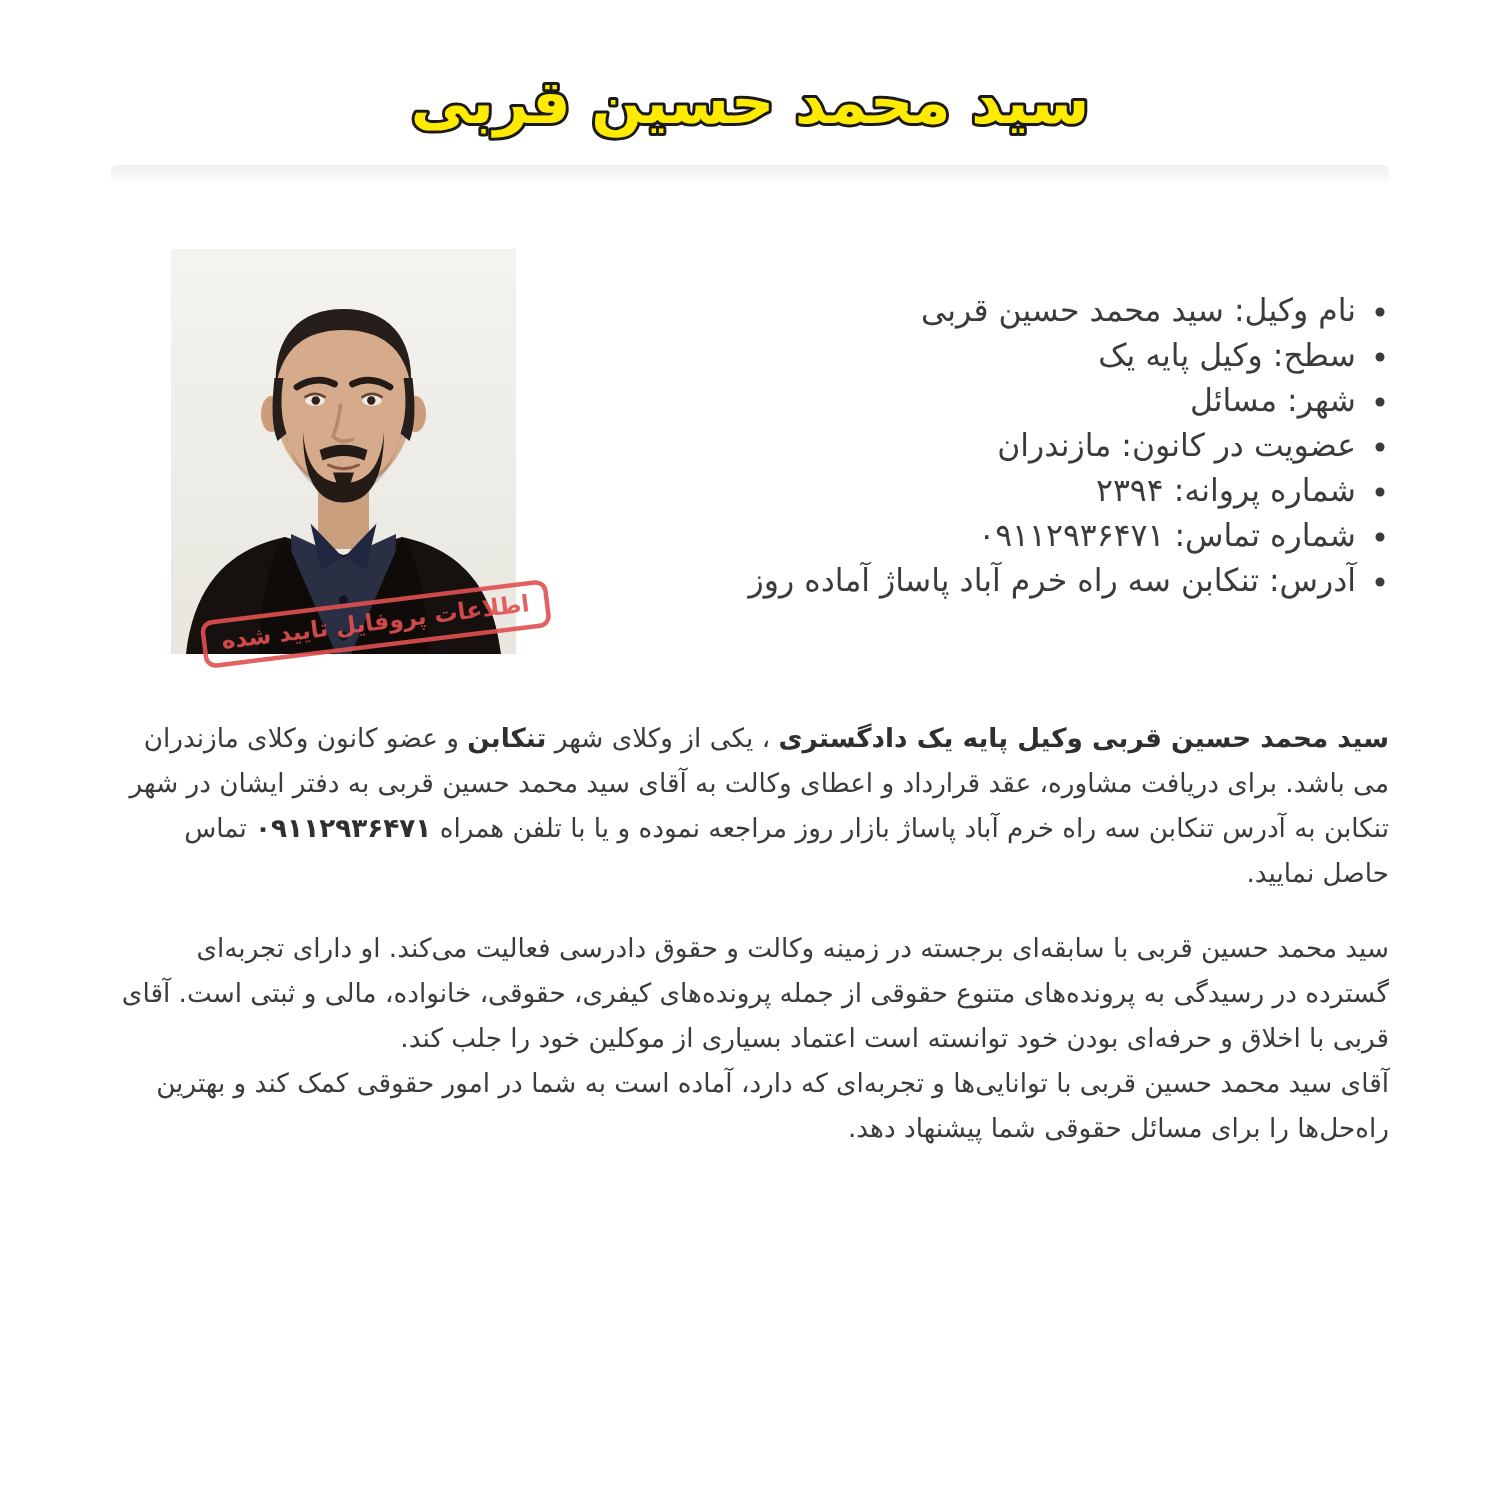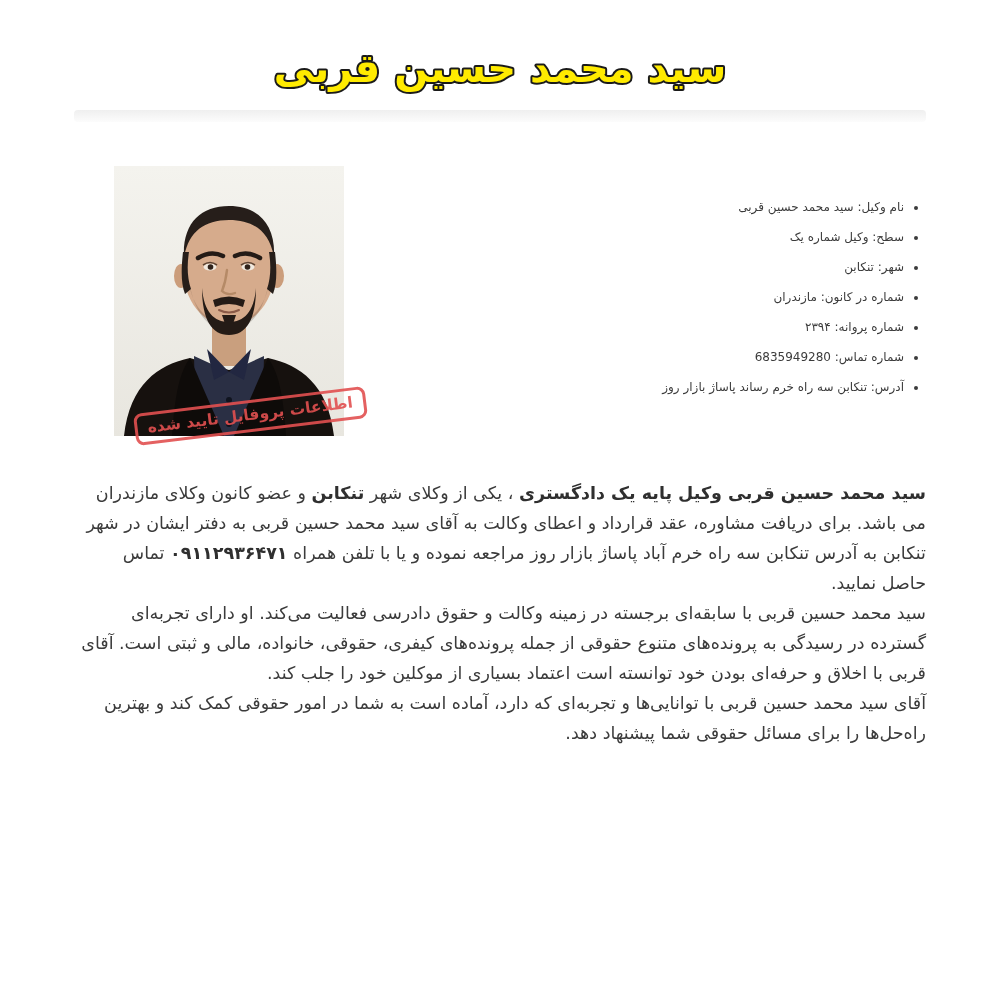--- a/index.html
+++ b/index.html
@@ -36,27 +36,27 @@
     padding:3px 10px 5px;
     font-size:15.5px;font-weight:bold;white-space:nowrap;
     direction:rtl;
     opacity:.9;
   }
   .details{
     flex:1;direction:rtl;text-align:right;
     list-style:disc;
     margin:26px 0 0 0;
     padding:0 22px 0 0;
-    font-size:12px;line-height:30px;
+    font-size:21px;line-height:30px;
   }
   .details li{line-height:30px;}
   
   .bio{direction:rtl;text-align:right;margin-top:42px;font-size:17.5px;line-height:30px;}
   .bio p{margin:0;}
-  .bio p.intro{margin-bottom:0;}
+  .bio p.intro{margin-bottom:20px;}
   .bio b{font-weight:bold;color:#2f2f2f;}
 </style>
 </head>
 <body>
 
 <div class="container">
 
   <svg class="title-svg" xmlns="http://www.w3.org/2000/svg">
     <text class="title-text" x="426" y="46" text-anchor="middle" direction="rtl">سید محمد حسین قربی</text>
   </svg>
@@ -120,26 +120,26 @@
         <path d="M105 144 Q115 149 125 144" stroke="#8a5a48" stroke-width="2" fill="none" stroke-linecap="round"></path>
         <path d="M108 149 L122 149 L119 158 L111 158 Z" fill="#241b16"></path>
       </svg>
       <div class="stamp">
         <span>اطلاعات پروفایل تایید شده</span>
       </div>
     </div>
 
     <ul class="details">
         <li>نام وکیل: سید محمد حسین قربی</li>
-        <li>سطح: وکیل شماره یک</li>
-        <li>شهر: تنکابن</li>
-        <li>شماره در کانون: مازندران</li>
+        <li>سطح: وکیل پایه یک</li>
+        <li>شهر: مسائل</li>
+        <li>عضویت در کانون: مازندران</li>
         <li>شماره پروانه: ۲۳۹۴</li>
-        <li>شماره تماس: 6835949280</li>
-        <li>آدرس: تنکابن سه راه خرم رساند پاساژ بازار روز</li>
+        <li>شماره تماس: ۰۹۱۱۲۹۳۶۴۷۱</li>
+        <li>آدرس: تنکابن سه راه خرم آباد پاساژ آماده روز</li>
       </ul>
   </div>
 
   <div class="bio">
     <p class="intro"><b>سید محمد حسین قربی وکیل پایه یک دادگستری</b><span> ، یکی از وکلای شهر </span><b>تنکابن</b><span> و عضو کانون وکلای مازندران می باشد. برای دریافت مشاوره، عقد قرارداد و اعطای وکالت به آقای سید محمد حسین قربی به دفتر ایشان در شهر تنکابن به آدرس تنکابن سه راه خرم آباد پاساژ بازار روز مراجعه نموده و یا با تلفن همراه </span><b>۰۹۱۱۲۹۳۶۴۷۱</b><span> تماس حاصل نمایید.</span></p>
   <p>سید محمد حسین قربی با سابقه‌ای برجسته در زمینه وکالت و حقوق دادرسی فعالیت می‌کند. او دارای تجربه‌ای گسترده در رسیدگی به پرونده‌های متنوع حقوقی از جمله پرونده‌های کیفری، حقوقی، خانواده، مالی و ثبتی است. آقای قربی با اخلاق و حرفه‌ای بودن خود توانسته است اعتماد بسیاری از موکلین خود را جلب کند.</p>
       <p>آقای سید محمد حسین قربی با توانایی‌ها و تجربه‌ای که دارد، آماده است به شما در امور حقوقی کمک کند و بهترین راه‌حل‌ها را برای مسائل حقوقی شما پیشنهاد دهد.</p>
     </div>
 
 </div>

